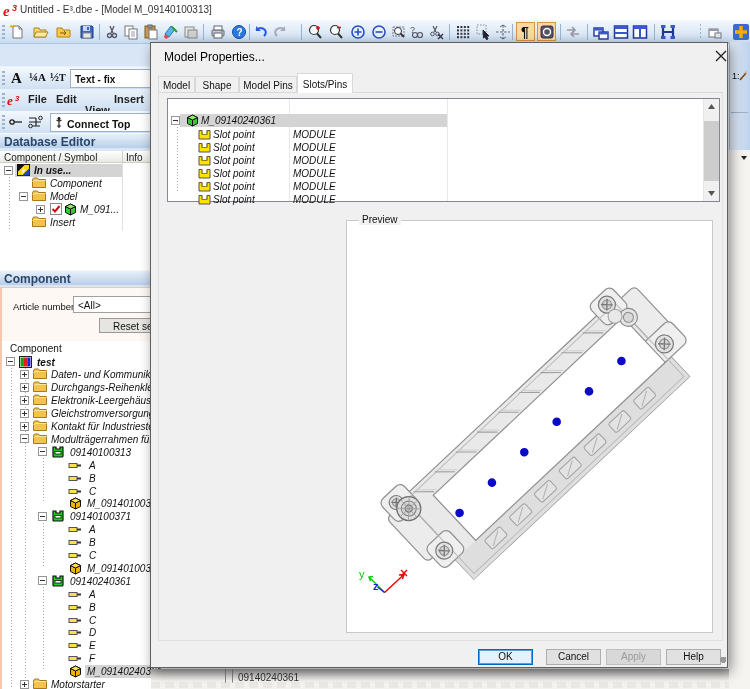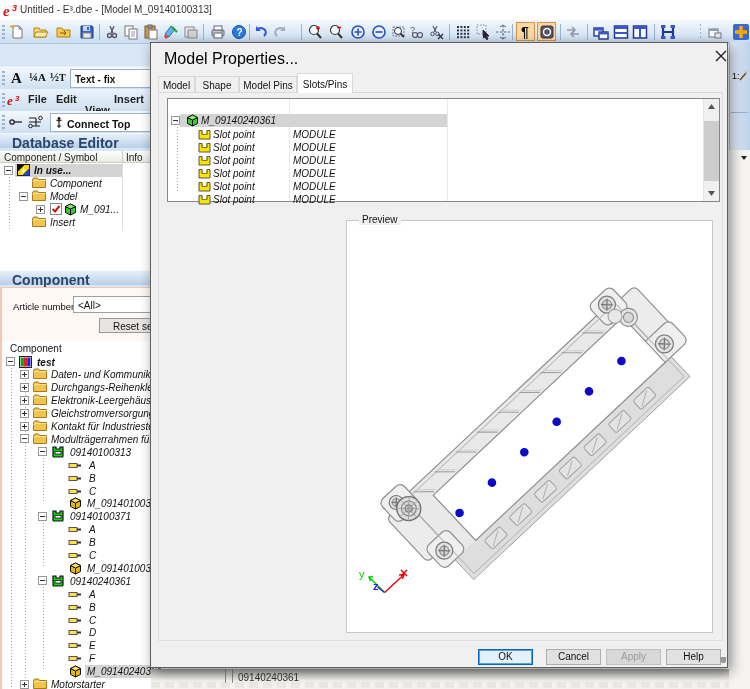--- a/index.html
+++ b/index.html
@@ -17,21 +17,21 @@
   border-bottom:1px solid #aec6e0; }
 .ti { position:absolute; top:4px; width:16px; height:16px; }
 .tsep { position:absolute; top:4px; width:1px; height:16px; background:#9ab3cf; }
 
 #leftcol { left:0; top:44px; width:151px; height:645px; background:#d9e6f5; }
 .grip { position:absolute; left:2px; width:3px; top:4px; height:15px; background:repeating-linear-gradient(#9ab3cf 0 2px, transparent 2px 4px); }
 #txtbar { left:0; top:22px; width:151px; height:23px; background:linear-gradient(#f3f8fd,#cfe0f2); border-top:1px solid #e8f0fa;}
 #menubar { left:0; top:45px; width:151px; height:22px; background:linear-gradient(#eaf2fb,#cfe0f2); font-size:11px; font-weight:bold; color:#222; }
 #conbar { left:0; top:67px; width:149px; height:22px; background:linear-gradient(#f3f8fd,#cfe0f2); }
 .caption { width:151px; height:15px; background:linear-gradient(#e7f0fa,#b9cfe9);
-  font-size:14px; font-weight:bold; color:#29476d; padding:1px 0 0 12px; border-top:1px solid #f5f9fd; }
+  font-size:12px; font-weight:bold; color:#29476d; padding:1px 0 0 4px; border-top:1px solid #f5f9fd; }
 #dbcap { left:0; top:89px; }
 #hdr1 { left:0; top:107px; width:151px; height:12px; background:linear-gradient(#ffffff,#e9e9e4);
   border-bottom:1px solid #cfcfc8; font-size:10px; color:#222; }
 #tree1 { left:0; top:119px; width:179px; height:112px; background:#fff; border-bottom:1px solid #d8d8d8;}
 #gap1 { left:0; top:187px; width:151px; height:39px; background:#fff; }
 #compcap { left:0; top:226px; }
 #searchpanel { left:0; top:243px; width:151px; height:54px; background:#fdf8f4;
   border-left:2px solid #f3c7b2; border-top:1px solid #f3c7b2; font-size:10px; color:#111; }
 #complabel { left:0; top:297px; width:151px; height:14px; background:#fff;
   border-left:2px solid #f3c7b2; font-size:10px; color:#111; padding:2px 0 0 8px; }
@@ -50,21 +50,21 @@
 #rightstrip { left:729px; top:42px; width:21px; height:647px; background:#f5f4f1; }
 #rtool { left:0px; top:0px; width:21px; height:108px; background:linear-gradient(90deg,#e6eefa,#bcd2ec); border-left:1px solid #aec6e0;}
 
 #botband { left:151px; top:669px; width:578px; height:20px;
   background:linear-gradient(#a9a9a6,#dfdedb 40%, #f6f5f2 60%, #f2f1ee); font-size:10px; color:#333; }
 #botband:after { content:""; position:absolute; left:0; top:13px; width:578px; height:6px;
   background:repeating-linear-gradient(90deg,#dcdad6 0 9px,#f4f3f0 9px 14px); opacity:.4; }
 
 #dlg { left:150px; top:42px; width:578px; height:626px; background:#f0f0f0;
   border:1px solid #5f5f5f; box-shadow:3px 4px 12px rgba(0,0,0,.45); }
-#dlgtitletext { left:13px; top:7px; font-size:16px; color:#000; }
+#dlgtitletext { left:13px; top:7px; font-size:12px; color:#000; }
 #dlgx { left:562px; top:5px; width:16px; height:16px; }
 
 .tab { position:absolute; top:33px; height:17px; background:#f0f0f0; border:1px solid #d9d9d9;
   font-size:10px; color:#111; text-align:center; padding-top:3px; }
 .tabactive { top:30px; height:20px; background:#fff; border-bottom:none; padding-top:5px; z-index:3;}
 #tabpage { left:7px; top:49px; width:565px; height:549px; border:1px solid #e0e0e0; border-top:1px solid #d9d9d9; background:#f0f0f0; }
 
 #list { left:16px; top:55px; width:553px; height:104px; background:#fff; border:1px solid #828790; }
 #listdiv { position:absolute; left:279px; top:0; width:1px; height:102px; background:#e8e8e8; }
 .lrow { position:absolute; height:13px; font-size:10px; color:#111; white-space:nowrap; }

